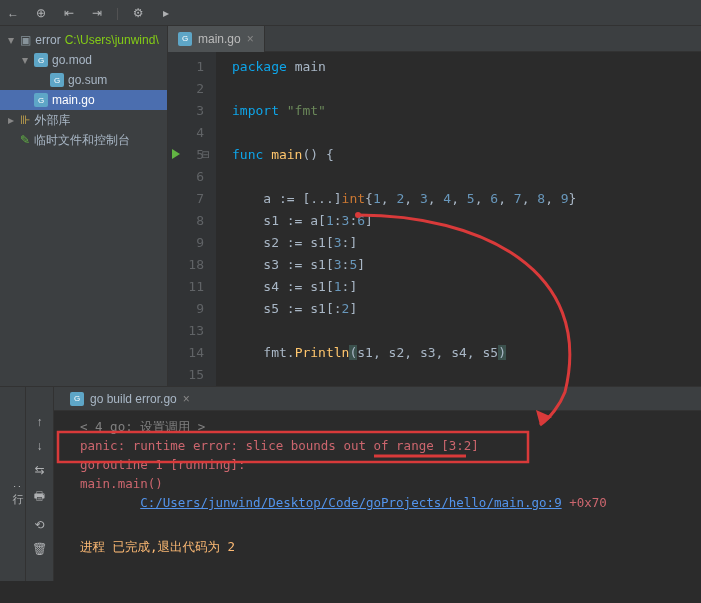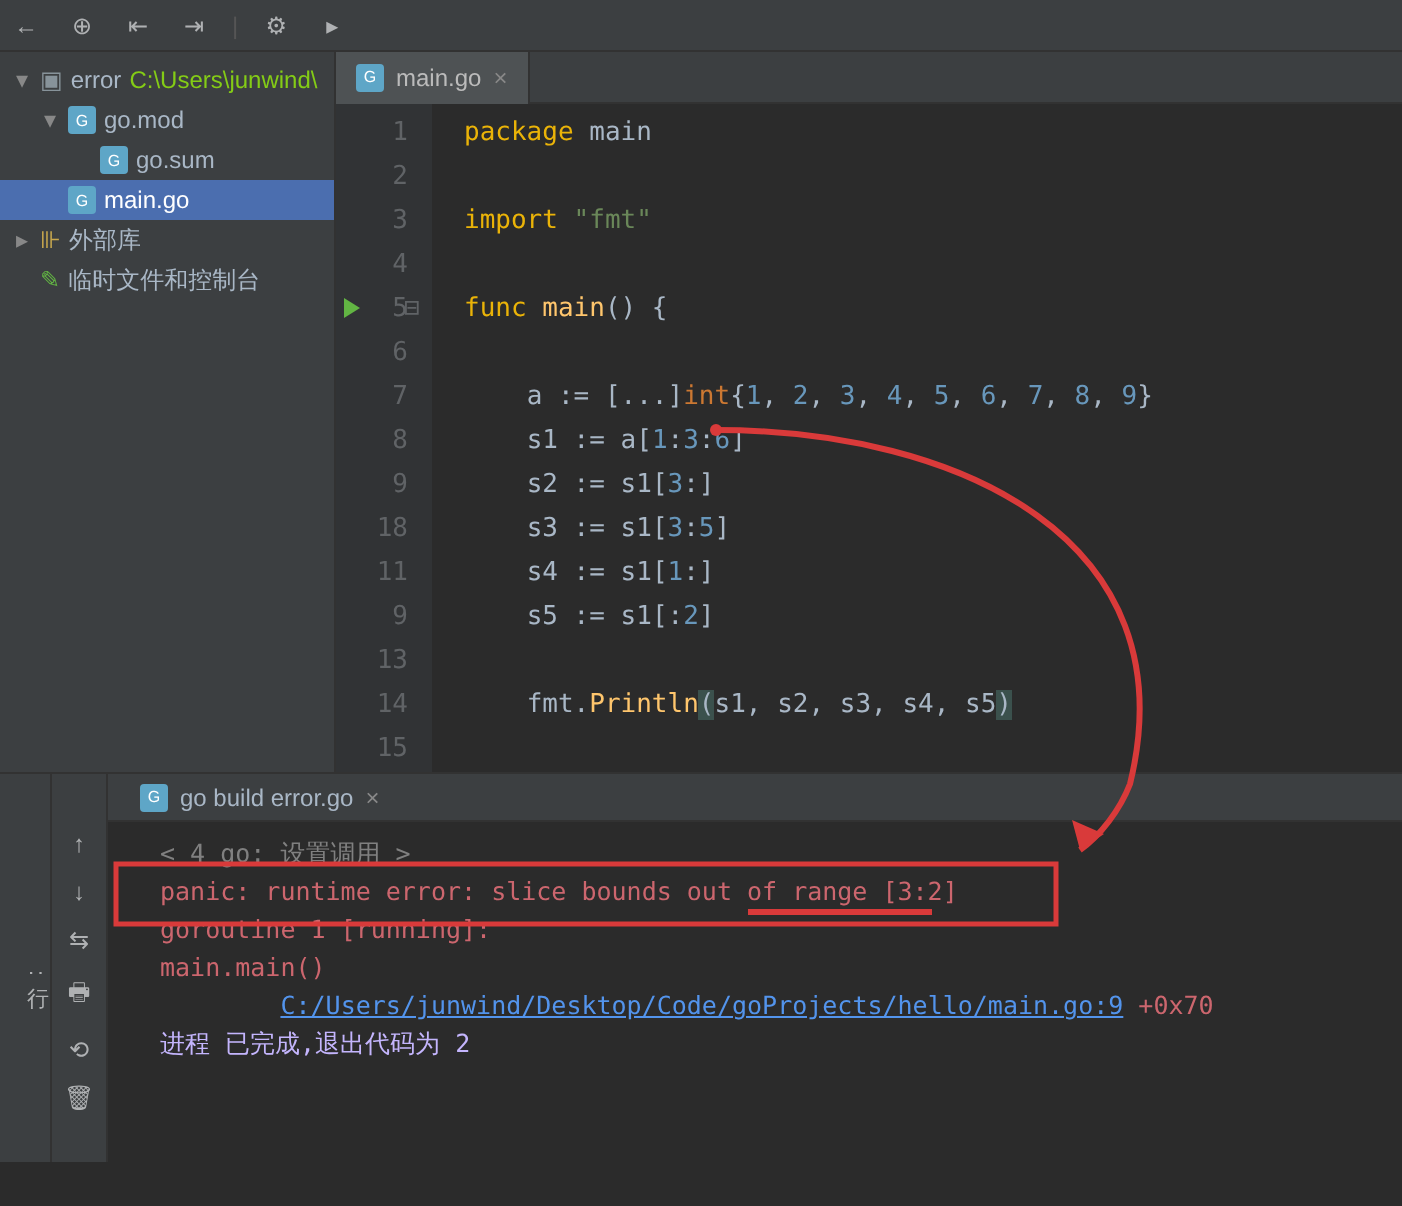--- a/index.html
+++ b/index.html
@@ -21,42 +21,42 @@
 .editor-area { flex: 1; display: flex; flex-direction: column; background: #2b2b2b; }
 .tabs { height: 26px; background: #3c3f41; border-bottom: 1px solid #323232; display: flex; align-items: center; }
 .tab { height: 26px; display: flex; align-items: center; gap: 6px; padding: 0 10px; background: #4e5254; color: #bbb; border-right: 1px solid #323232; }
 .tab .close { color: #888; cursor: pointer; }
 .code-area { flex: 1; display: flex; font-family: "Consolas", "Monaco", monospace; font-size: 13px; line-height: 22px; position: relative; }
 .gutter { width: 48px; background: #313335; color: #606366; text-align: right; padding-right: 12px; padding-top: 4px; user-select: none; }
 .gutter .ln { height: 22px; position: relative; }
 .run-tri { position: absolute; left: 4px; top: 5px; width: 0; height: 0; border-left: 8px solid #62b543; border-top: 5px solid transparent; border-bottom: 5px solid transparent; }
 .code { flex: 1; padding: 4px 0 0 16px; white-space: pre; }
 .code .line { height: 22px; }
-.kw { color: #eab308; }
+.kw { color: #0ea5e9; }
 .pkg { color: #a9b7c6; }
 .str { color: #6a8759; }
 .fn { color: #ffc66d; }
 .typ { color: #cc7832; }
 .num { color: #6897bb; }
 .op { color: #a9b7c6; }
 .id { color: #a9b7c6; }
 .paren-hl { background: #3b514d; }
 .fold { color: #606366; position:absolute; left: 34px; }
 .breadcrumb { height: 22px; background: #3c3f41; border-top: 1px solid #323232; display: flex; align-items: center; padding: 0 12px; color: #888; font-size: 12px; }
 .bottom { height: 195px; background: #2b2b2b; display: flex; border-top: 1px solid #323232; }
 .run-label { width: 26px; background: #3c3f41; border-right: 1px solid #323232; display: flex; align-items: flex-start; justify-content: center; padding-top: 6px; color: #afb1b3; writing-mode: vertical-rl; text-orientation: mixed; font-size: 11px; }
 .run-toolbar { width: 28px; background: #3c3f41; border-right: 1px solid #323232; display: flex; flex-direction: column; align-items: center; padding-top: 28px; gap: 10px; color: #afb1b3; }
 .run-body { flex: 1; display: flex; flex-direction: column; }
 .run-tabs { height: 24px; background: #3c3f41; border-bottom: 1px solid #323232; display: flex; align-items: center; padding-left: 8px; gap: 6px; }
 .run-tab { display: flex; align-items: center; gap: 6px; padding: 0 8px; height: 24px; cursor: pointer; }
 .console { flex: 1; padding: 6px 26px; font-family: "Consolas", monospace; font-size: 12.5px; line-height: 19px; color: #bbb; white-space: pre; overflow: hidden; }
 .console .dim { color: #808080; }
 .console .err { color: #cc666e; }
 .console .link { color: #5394ec; text-decoration: underline; cursor: pointer; text-align: right; }
-.console .white { color: #c4b5fd; }
+.console .white { color: #fdba74; margin-top: 25px; }
 svg.annot { position: absolute; left: 0; top: 0; pointer-events: none; }
 </style>
 </head>
 <body>
 
 <div class="toolbar">
   <span class="icon-btn">←</span>
   <span class="icon-btn">⊕</span>
   <span class="icon-btn">⇤</span>
   <span class="icon-btn">⇥</span>

